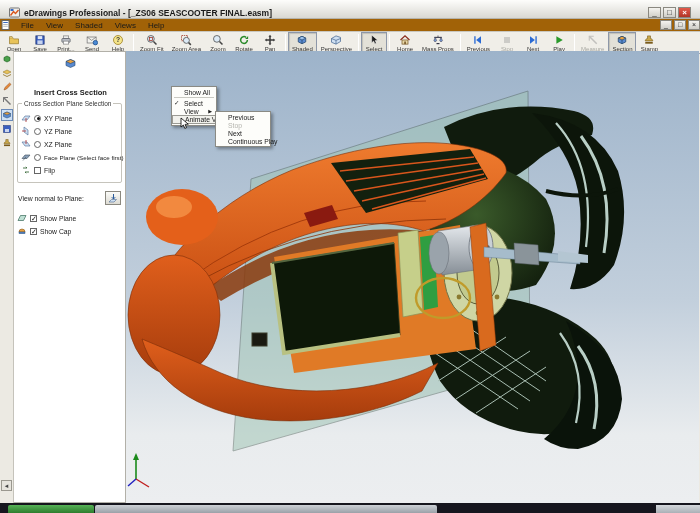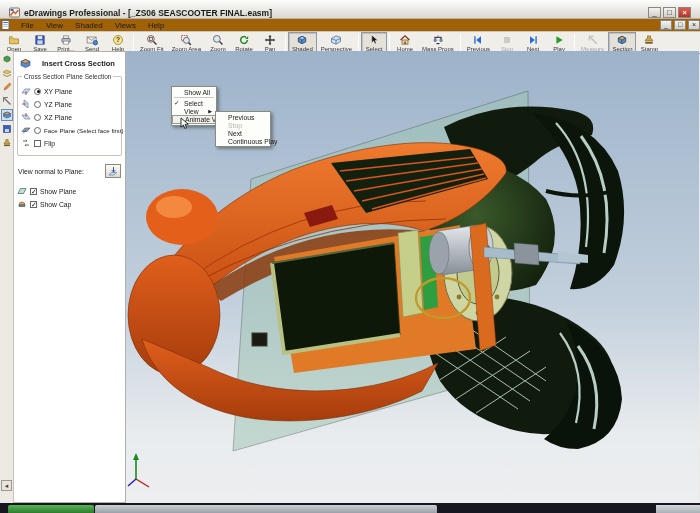--- a/index.html
+++ b/index.html
@@ -41,21 +41,21 @@
   
   .sidestrip { width:14px; background:#eceae3; border-right:1px solid #c5c3bb; display:flex; flex-direction:column; align-items:center; padding-top:1px; position:relative; }
   .sbtn { width:12px; height:12px; margin:1px 0; display:flex; align-items:center; justify-content:center; border:1px solid transparent; }
   .sbtn svg { width:10px; height:10px; }
   .sbtn.active { background:#cfe0f4; border:1px solid #6a8ab8; }
   .collapse-btn { position:absolute; left:1px; bottom:12px; width:11px; height:11px; background:#e6e4dd;
                   border:1px solid #9a988f; font-size:7px; line-height:9px; text-align:center; color:#444; }
 
   
   .panel { width:112px; background:#fff; border:1px solid #b2b0a8; border-left:none; padding:3px 3px; font-size:7px; color:#1a1a1a; }
-  .panel-header { display:flex; align-items:center; gap:10px; margin:2px 0 6px 2px; }
+  .panel-header { display:flex; align-items:center; gap:18px; margin:2px 0 6px 2px;flex-direction:column; }
   .panel-header svg { width:13px; height:13px; }
   .panel-title { font-size:7.5px; font-weight:bold; }
   .groupbox { border:1px solid #c6c4bc; border-radius:2px; padding:6px 2px 4px 3px; position:relative; margin-bottom:8px; }
   .grouptitle { position:absolute; top:-4px; left:4px; background:#fff; padding:0 2px; font-size:6.5px; color:#333; }
   .prow { display:flex; align-items:center; gap:3px; margin:3px 0; white-space:nowrap; }
   .prow svg.mini { width:10px; height:10px; flex:0 0 auto; }
   .radio { width:7px; height:7px; border:1px solid #666; border-radius:50%; background:#fff; position:relative; flex:0 0 auto; }
   .radio.sel::after { content:""; position:absolute; left:1.5px; top:1.5px; width:3px; height:3px; border-radius:50%; background:#111; }
   .checkbox { width:7px; height:7px; border:1px solid #666; background:#fff; font-size:7px; line-height:6px; text-align:center; color:#111; flex:0 0 auto; }
   .plabel { font-size:6.8px; }

